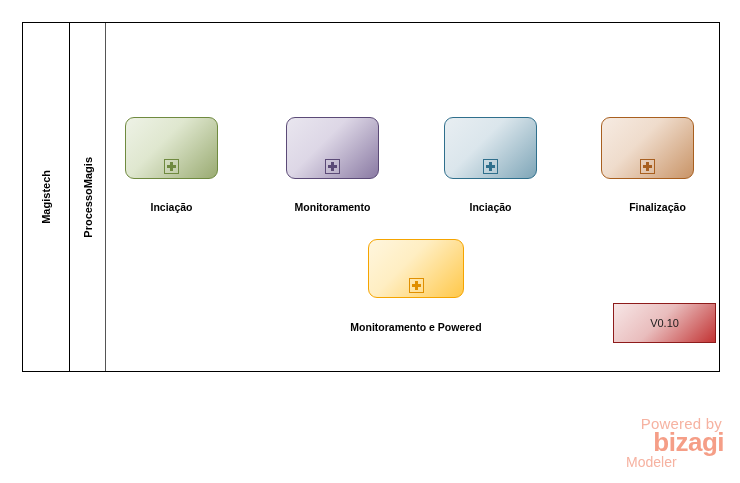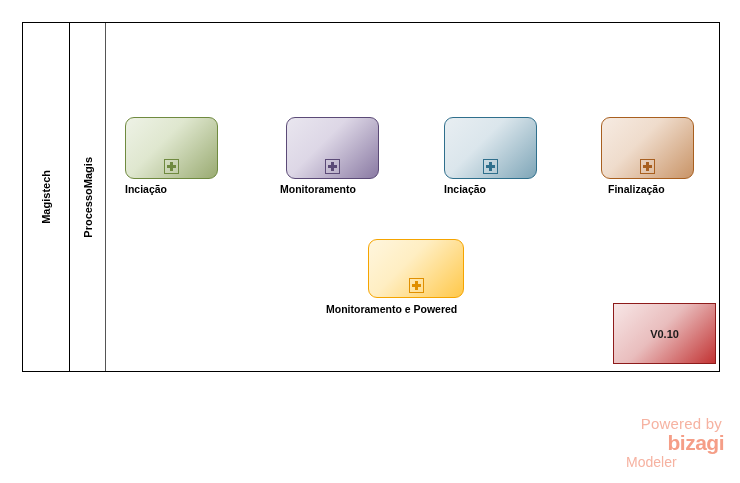--- a/index.html
+++ b/index.html
@@ -71,26 +71,27 @@
   
   .task {
     position: absolute;
     border-radius: 9px;
     box-sizing: border-box;
     border-width: 1.6px;
     border-style: solid;
   }
   .task-label {
     position: absolute;
-    text-align: left;
+    text-align: center;
     font-size: 10.5px;
     font-weight: bold;
     color: #000000;
     white-space: nowrap;
     line-height: 12px;
+    margin-top: 18px;
   }
   
   .marker {
     position: absolute;
     width: 15px;
     height: 15px;
     left: 50%;
     margin-left: -7.5px;
     bottom: 4px;
     border: 1.4px solid;
@@ -137,29 +138,29 @@
     border-color: #f5a400;
   }
   .t-yellow .marker { border-color: #e08f00; color: #e08f00; }
 
   
   .version-box {
     position: absolute;
     left: 613px;
     top: 303px;
     width: 103px;
-    height: 61px;
+    height: 40px;
     border: 1.2px solid #8e1b1b;
     box-sizing: border-box;
     background: linear-gradient(135deg, #f7e6e6 0%, #e9bdbd 45%, #c23333 100%);
     display: flex;
     align-items: center;
     justify-content: center;
     font-size: 11px;
-    font-weight: bold;
+    font-weight: normal;
     color: #1a1a1a;
   }
 
   
   .logo {
     position: absolute;
     left: 624px;
     top: 419px;
     width: 100px;
     height: 54px;
@@ -167,21 +168,21 @@
     text-align: right;
   }
   .logo-powered {
     font-size: 15px;
     letter-spacing: 0.2px;
     line-height: 10px;
     color: #f6b2a1;
     padding-right: 2px;
   }
   .logo-name {
-    font-size: 21px;
+    font-size: 26px;
     font-weight: bold;
     line-height: 27px;
     letter-spacing: -0.5px;
     color: #f59e87;
   }
   .logo-modeler {
     font-size: 14px;
     line-height: 12px;
     color: #f6b2a1;
     text-align: left;

